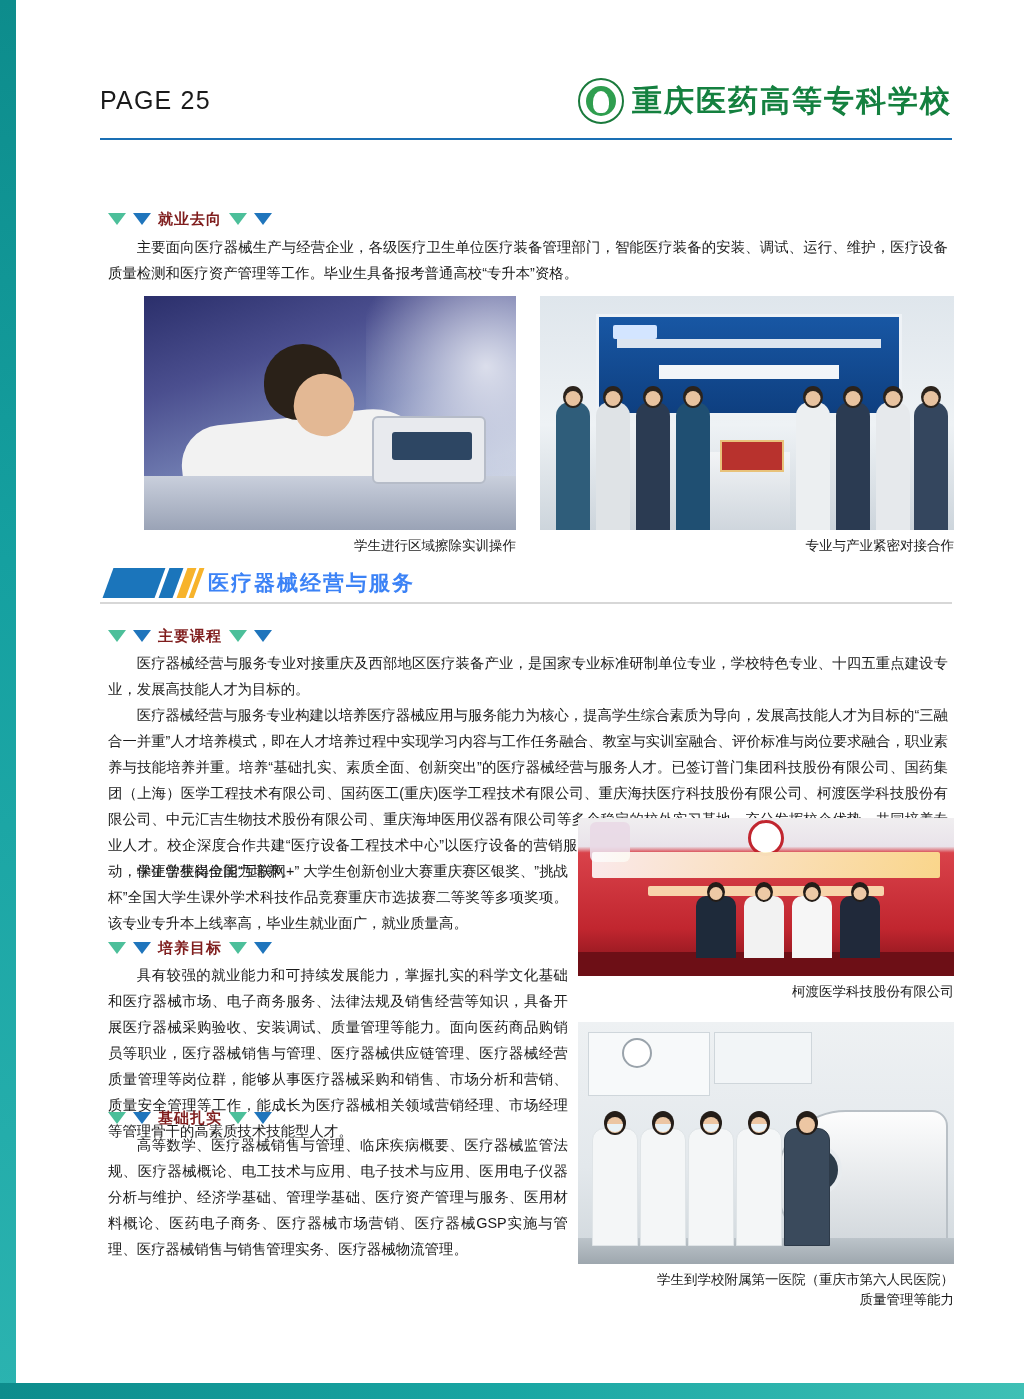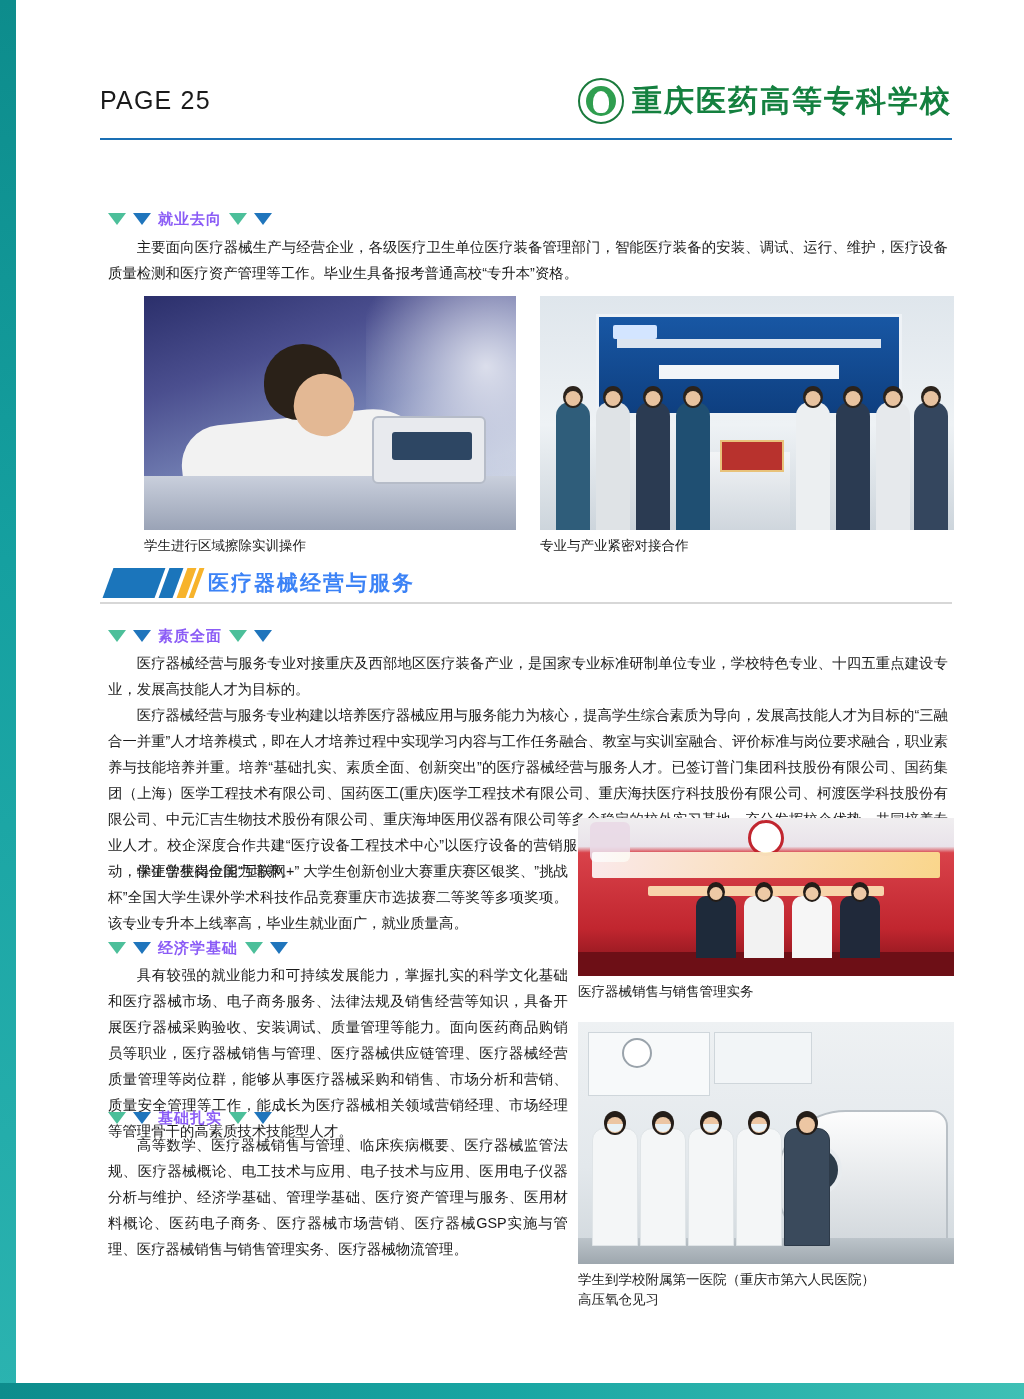--- a/index.html
+++ b/index.html
@@ -127,21 +127,21 @@
     border-left: 9px solid transparent;
     border-right: 9px solid transparent;
     border-top: 12px solid #15a0a0;
   }
   .chev.blue { border-top-color: #1f75bc; }
   .chev.green { border-top-color: #4cbf9a; }
   .sub-head-label {
     font-family: "Liberation Sans", sans-serif;
     font-size: 15px;
     font-weight: bold;
-    color: #8b5cf6;
+    color: #7f1d1d;
     letter-spacing: 1px;
     white-space: nowrap;
   }
 
   
   .para {
     position: absolute;
     font-size: 14.4px;
     line-height: 26px;
     color: #1a1a1a;
@@ -217,21 +217,21 @@
   
   .photo {
     position: absolute;
     overflow: hidden;
     background: #d9d9d9;
   }
   .caption {
     position: absolute;
     font-size: 13.5px;
     color: #1a1a1a;
-    text-align: left;
+    text-align: right;
     font-family: "Liberation Sans", sans-serif;
     line-height: 20px;
   }
 
   
   #photo-lab {
     left: 144px; top: 296px; width: 372px; height: 234px;
     background: linear-gradient(160deg,#2b2f6b 0%, #4b4f8f 28%, #6f7bb0 52%, #b9c2da 78%, #dfe4ef 100%);
   }
   #photo-lab .fig-head {
@@ -471,21 +471,21 @@
     <div class="band-slab2"></div>
     <div class="band-slab3"></div>
     <div class="band-slab4"></div>
     <div class="band-title">医疗器械经营与服务</div>
     <div class="band-line"></div>
   </div>
 
   <div class="sub-head" style="left:108px; top:626px;">
     <span class="chev green"></span>
     <span class="chev blue"></span>
-    <span class="sub-head-label">素质全面</span>
+    <span class="sub-head-label">主要课程</span>
     <span class="chev green"></span>
     <span class="chev blue"></span>
   </div>
 
   <div class="para" style="left:108px; top:650px; width:840px;">医疗器械经营与服务专业对接重庆及西部地区医疗装备产业，是国家专业标准研制单位专业，学校特色专业、十四五重点建设专业，发展高技能人才为目标的。</div>
 
   <div class="para" style="left:108px; top:702px; width:840px;">医疗器械经营与服务专业构建以培养医疗器械应用与服务能力为核心，提高学生综合素质为导向，发展高技能人才为目标的“三融合一并重”人才培养模式，即在人才培养过程中实现学习内容与工作任务融合、教室与实训室融合、评价标准与岗位要求融合，职业素养与技能培养并重。培养“基础扎实、素质全面、创新突出”的医疗器械经营与服务人才。已签订普门集团科技股份有限公司、国药集团（上海）医学工程技术有限公司、国药医工(重庆)医学工程技术有限公司、重庆海扶医疗科技股份有限公司、柯渡医学科技股份有限公司、中元汇吉生物技术股份有限公司、重庆海坤医用仪器有限公司等多个稳定的校外实习基地，充分发挥校企优势，共同培养专业人才。校企深度合作共建“医疗设备工程技术中心”以医疗设备的营销服务、应用维护为载体开展工学结合的教学、见习、实习活动，保证学生岗位能力培养。</div>
 
   <div class="para" style="left:108px; top:858px; width:460px;">学生曾获得全国“互联网+” 大学生创新创业大赛重庆赛区银奖、”挑战杯”全国大学生课外学术科技作品竞赛重庆市选拔赛二等奖等多项奖项。该专业专升本上线率高，毕业生就业面广，就业质量高。</div>
 
@@ -505,26 +505,26 @@
       </div>
     <div class="comp-person" style="left:214px; background:#f6f6f6;">
         <span class="head"></span>
         <span class="face"></span>
       </div>
     <div class="comp-person" style="left:262px; background:#20293a;">
         <span class="head"></span>
         <span class="face"></span>
       </div>
   </div>
-  <div class="caption" style="left:578px; top:982px; width:376px;">医疗器械销售与销售管理实务</div>
+  <div class="caption" style="left:578px; top:982px; width:376px;">柯渡医学科技股份有限公司</div>
 
   <div class="sub-head" style="left:108px; top:938px;">
     <span class="chev green"></span>
     <span class="chev blue"></span>
-    <span class="sub-head-label">经济学基础</span>
+    <span class="sub-head-label">培养目标</span>
     <span class="chev green"></span>
     <span class="chev blue"></span>
   </div>
 
   <div class="para" style="left:108px; top:962px; width:460px;">具有较强的就业能力和可持续发展能力，掌握扎实的科学文化基础和医疗器械市场、电子商务服务、法律法规及销售经营等知识，具备开展医疗器械采购验收、安装调试、质量管理等能力。面向医药商品购销员等职业，医疗器械销售与管理、医疗器械供应链管理、医疗器械经营质量管理等岗位群，能够从事医疗器械采购和销售、市场分析和营销、质量安全管理等工作，能成长为医疗器械相关领域营销经理、市场经理等管理骨干的高素质技术技能型人才。</div>
 
   <div class="sub-head" style="left:108px; top:1108px;">
     <span class="chev green"></span>
     <span class="chev blue"></span>
     <span class="sub-head-label">基础扎实</span>
@@ -560,15 +560,15 @@
         <span class="head"></span>
         <span class="face"></span>
         <span class="mask"></span>
       </div>
     <div class="hosp-person" style="left:206px; background:#3a4a5c; border-color:#2d3a49;">
         <span class="head"></span>
         <span class="face"></span>
       </div>
   </div>
   <div class="caption" style="left:578px; top:1270px; width:376px;">学生到学校附属第一医院（重庆市第六人民医院）</div>
-  <div class="caption" style="left:578px; top:1290px; width:376px;">高压氧仓见习</div>
+  <div class="caption" style="left:578px; top:1290px; width:376px;">质量管理等能力</div>
 
 </div>
 
 </body></html>

